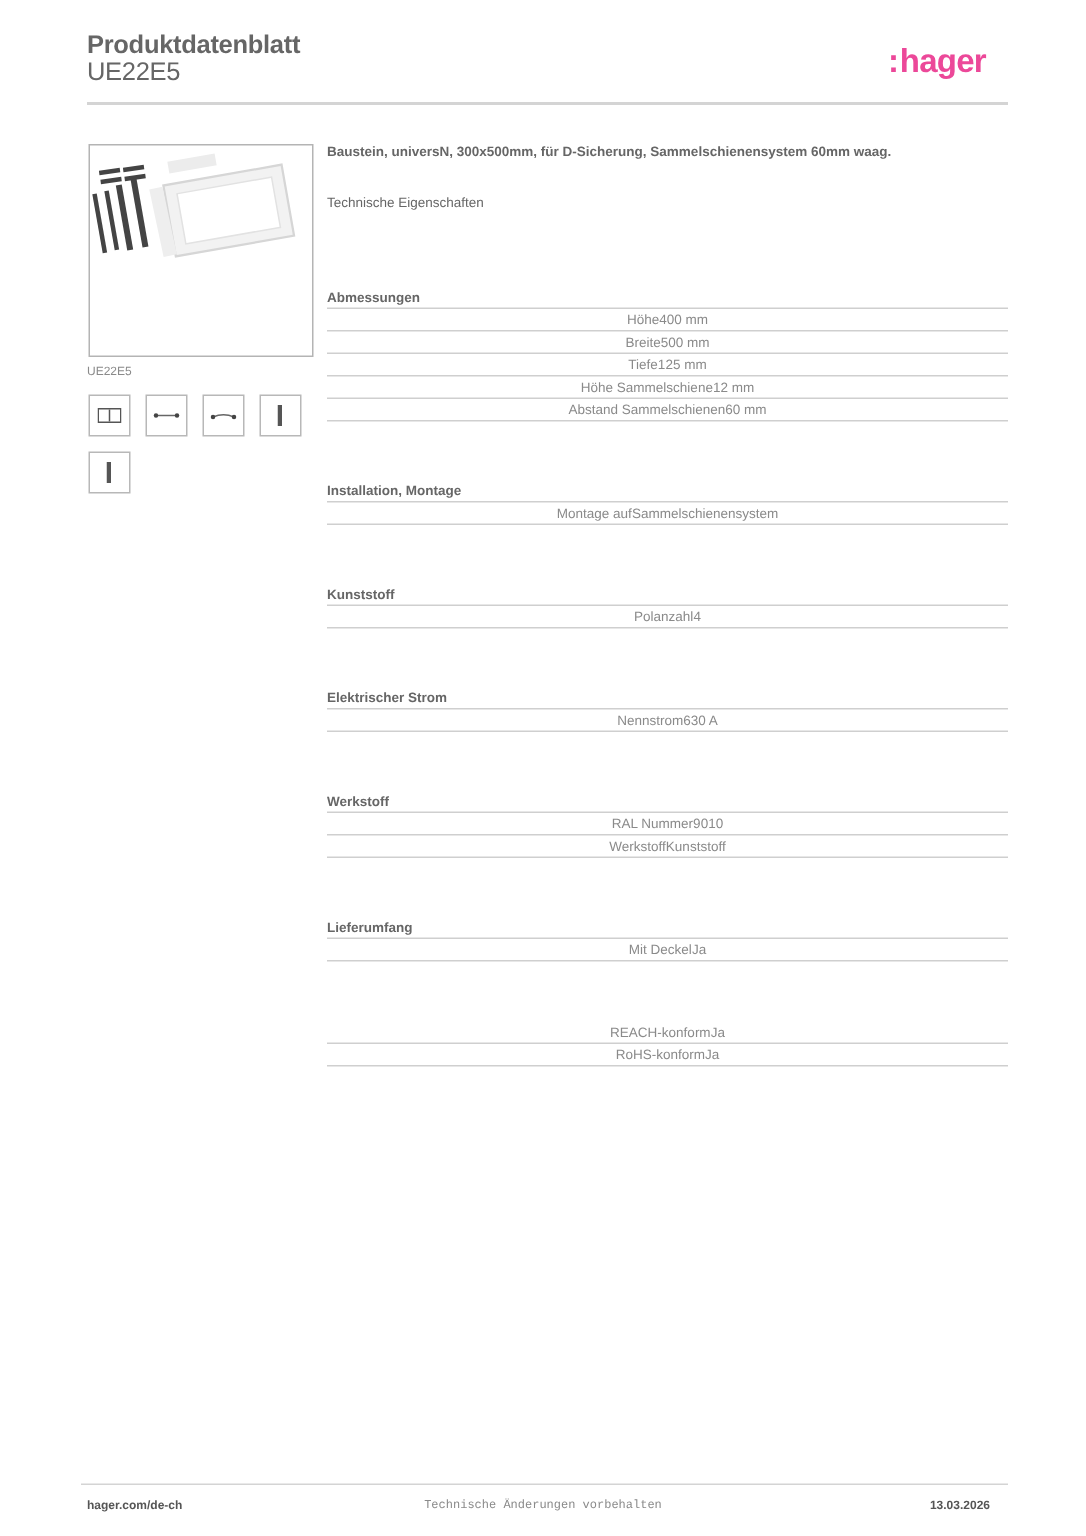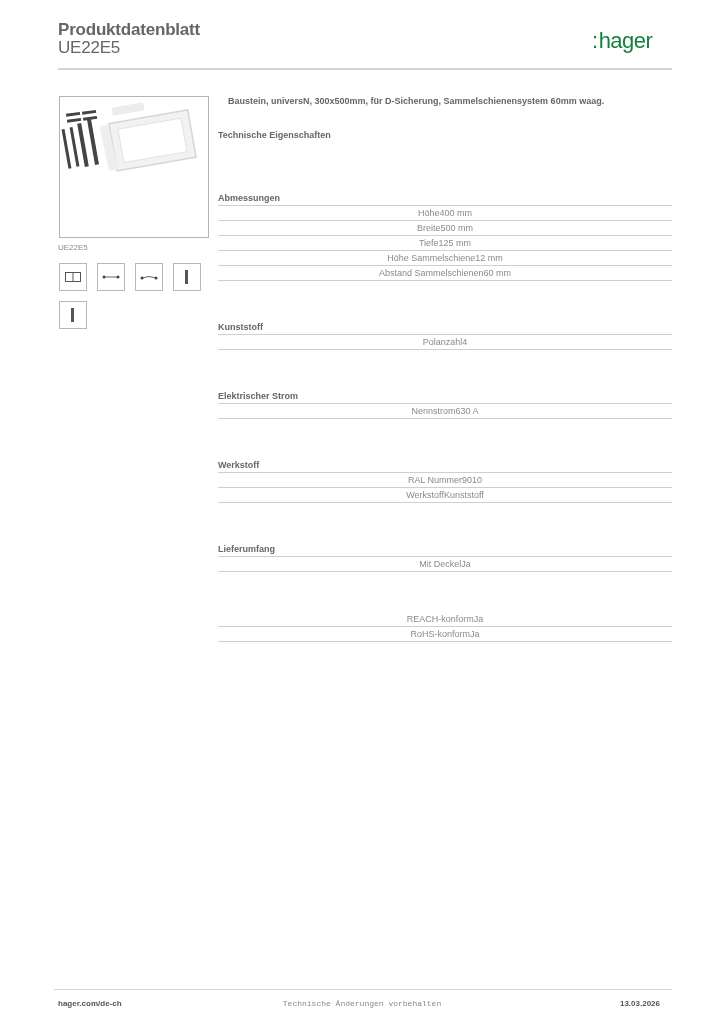--- a/index.html
+++ b/index.html
@@ -1,30 +1,30 @@
 <!DOCTYPE html>
 <html><head>
 <meta charset="utf-8">
 <style>
   html, body { margin: 0; padding: 0; background: #ffffff; }
   body { width: 724px; height: 1024px; position: relative; overflow: hidden;
          font-family: "Liberation Sans", sans-serif; color: #6e6e6e; }
   .header-title { position: absolute; left: 58px; top: 20px; font-size: 17px; font-weight: bold; color: #666; letter-spacing: -0.2px; }
   .header-sub { position: absolute; left: 58px; top: 38px; font-size: 17px; color: #666; letter-spacing: -0.2px; }
-  .logo { position: absolute; left: 592px; top: 28px; font-size: 22px; font-weight: normal; color: #15803d; letter-spacing: -0.5px; }
+  .logo { position: absolute; left: 592px; top: 28px; font-size: 22px; font-weight: bold; color: #ec4899; letter-spacing: -0.5px; }
   .logo .colon { font-size: 22px; margin-right: 1px; }
   .rule-top { position: absolute; left: 58px; top: 68px; width: 614px; height: 2px; background: #d4d4d4; }
 
   .photo { position: absolute; left: 59px; top: 96px; width: 148px; height: 140px; border: 1px solid #b4b4b4; background: #fff; overflow: hidden; }
   .photo-caption { position: absolute; left: 58px; top: 243px; font-size: 8px; color: #8a8a8a; }
   .thumb { position: absolute; width: 26px; height: 26px; border: 1px solid #b8b8b8; background: #fff; display: flex; align-items: center; justify-content: center; }
 
   .main { position: absolute; left: 218px; top: 96px; width: 454px; }
-  .desc { font-size: 9px; font-weight: bold; color: #666; height: 34px; margin-left: 10px; }
-  .techtitle { font-size: 9px; font-weight: bold; color: #666; height: 22px; }
+  .desc { font-size: 9px; font-weight: bold; color: #666; height: 34px; }
+  .techtitle { font-size: 9px; font-weight: normal; color: #666; height: 22px; }
   .section { margin-bottom: 10px; margin-top: 40px; }
   .sec-title { font-size: 9px; font-weight: bold; color: #666; height: 13px; line-height: 13px; border-bottom: 1px solid #cfcfcf; }
   .row { display: flex; justify-content: center; font-size: 9px; color: #8a8a8a; height: 14px; line-height: 14px; border-bottom: 1px solid #cfcfcf; }
 
   .rule-bottom { position: absolute; left: 54px; top: 989px; width: 618px; height: 1px; background: #d4d4d4; }
   .footer-left { position: absolute; left: 58px; top: 999px; font-size: 8px; font-weight: bold; color: #555; }
   .footer-center { position: absolute; left: 0; width: 724px; top: 999px; font-size: 8px; color: #8a8a8a; text-align: center; font-family: Liberation Mono, monospace; }
   .footer-right { position: absolute; right: 64px; top: 999px; font-size: 8px; font-weight: bold; color: #555; }
 </style>
 </head>
@@ -113,20 +113,27 @@
     <div class="row">
         <span>Höhe Sammelschiene</span>
         <span>12 mm</span>
       </div>
     <div class="row">
         <span>Abstand Sammelschienen</span>
         <span>60 mm</span>
       </div>
   </div>
 
+  <div class="section">
+    <div class="sec-title">Installation, Montage</div>
+    <div class="row">
+        <span>Montage auf</span>
+        <span>Sammelschienensystem</span>
+      </div>
+  </div>
 
   <div class="section">
     <div class="sec-title">Kunststoff</div>
     <div class="row">
         <span>Polanzahl</span>
         <span>4</span>
       </div>
   </div>
 
   <div class="section">

